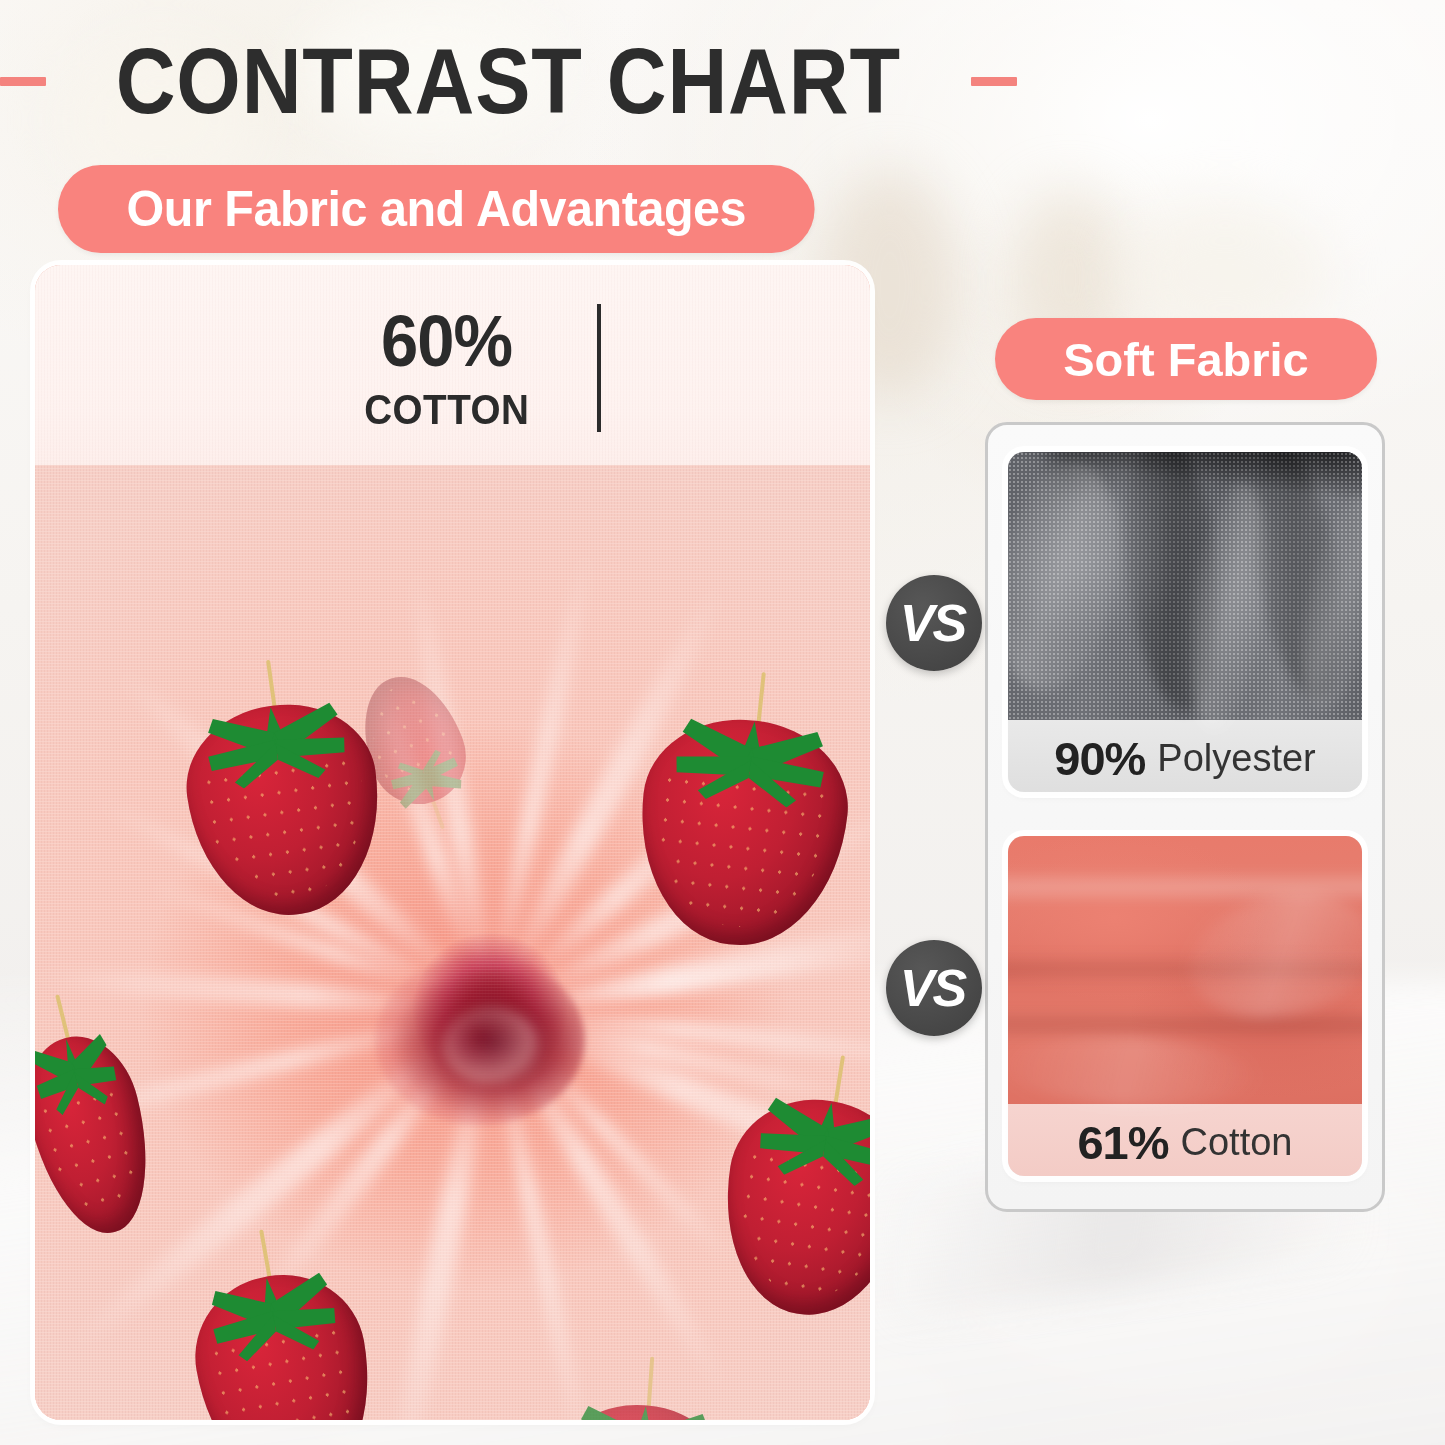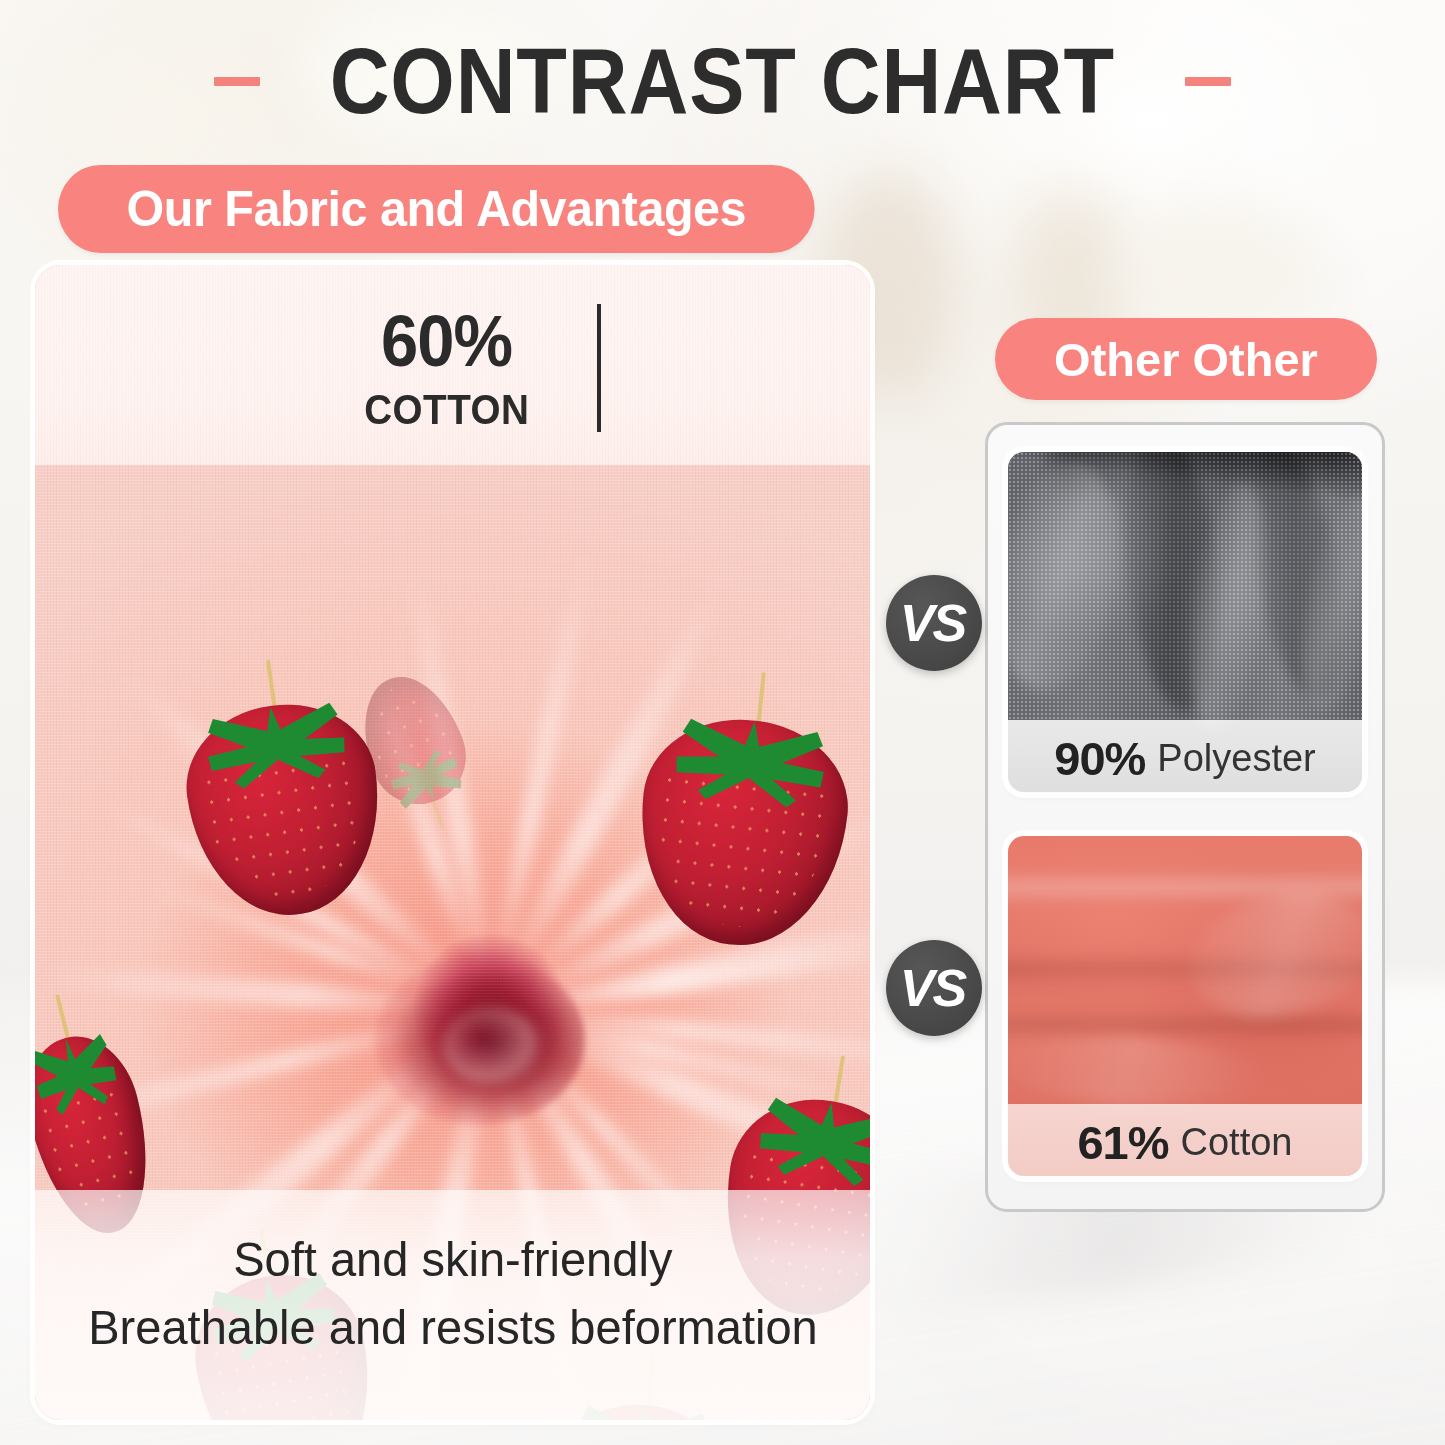--- a/index.html
+++ b/index.html
@@ -33,21 +33,21 @@
     filter:blur(14px);}
   #bg .fold1{position:absolute;left:880px;top:1150px;width:480px;height:140px;
     background:linear-gradient(105deg,rgba(228,226,226,.0),rgba(220,218,218,.55),rgba(228,226,226,0));
     filter:blur(18px);transform:rotate(-8deg);}
   #bg .fold2{position:absolute;left:180px;top:1240px;width:560px;height:120px;
     background:linear-gradient(95deg,rgba(232,230,230,0),rgba(222,220,220,.45),rgba(232,230,230,0));
     filter:blur(20px);transform:rotate(4deg);}
 
   
   .header{position:absolute;left:0;top:26px;width:1445px;height:110px;
-    display:flex;align-items:center;justify-content:center;gap:26px;}
+    display:flex;align-items:center;gap:26px;}
   .dash{width:46px;height:9px;background:#f4837e;border-radius:1px;flex:none;}
   .title{
     font-family:"Liberation Sans", sans-serif;
     font-weight:bold;font-size:92px;line-height:1;color:#2d2d2d;
     letter-spacing:1px;transform:scaleX(.90);transform-origin:center;
     white-space:nowrap;
   }
 
   
   .pill{
@@ -186,21 +186,21 @@
 <div class="header">
   <span class="dash"></span>
   <span class="title">CONTRAST CHART</span>
   <span class="dash"></span>
 </div>
 
 <div class="pill" id="pill-advantages">
   <span>Our Fabric and Advantages</span>
 </div>
 <div class="pill" id="pill-other">
-  <span>Other Other</span>
+  <span>Soft Fabric</span>
 </div>
 
 <div class="card">
   <div class="fabric">
     <div class="knit"></div>
     <div class="swirl" id="swirl">
         <i style="left: 0px; top: -13px; width: 430px; height: 26px; transform: rotate(-8deg) translateX(33px) skewY(-2.88889deg);"></i>
         <i style="left: 0px; top: -15px; width: 470px; height: 30px; transform: rotate(22deg) translateX(37.4px) skewY(0.444444deg);"></i>
         <i style="left: 0px; top: -12px; width: 420px; height: 24px; transform: rotate(58deg) translateX(28.6px) skewY(0.333333deg);"></i>
         <i style="left: 0px; top: -14px; width: 460px; height: 28px; transform: rotate(100deg) translateX(35.2px) skewY(0.888889deg);"></i>
@@ -346,24 +346,20 @@
   </div>
 
   <div class="specs">
     <div class="spec">
       <div class="pct">60%</div>
       <div class="mat">COTTON</div>
     </div>
     <div class="vdiv"></div>
   </div>
 
-  <div class="caption">
-    <div>Soft and skin-friendly</div>
-    <div>Breathable and resists beformation</div>
-  </div>
 </div>
 
 <div class="rframe"></div>
 
 <div class="swatch" id="swatch-poly">
   <div class="sw-img poly-img">
     <div class="n"></div>
     <div class="f" style="left:-10px;top:10px;width:120px;height:230px;background:linear-gradient(100deg,rgba(255,255,255,0),rgba(255,255,255,.22),rgba(255,255,255,0));transform:rotate(10deg);"></div>
     <div class="f" style="left:120px;top:-20px;width:90px;height:280px;background:linear-gradient(100deg,rgba(0,0,0,0),rgba(0,0,0,.30),rgba(0,0,0,0));transform:rotate(-6deg);"></div>
     <div class="f" style="left:186px;top:30px;width:70px;height:250px;background:linear-gradient(100deg,rgba(255,255,255,0),rgba(255,255,255,.20),rgba(255,255,255,0));transform:rotate(7deg);"></div>

